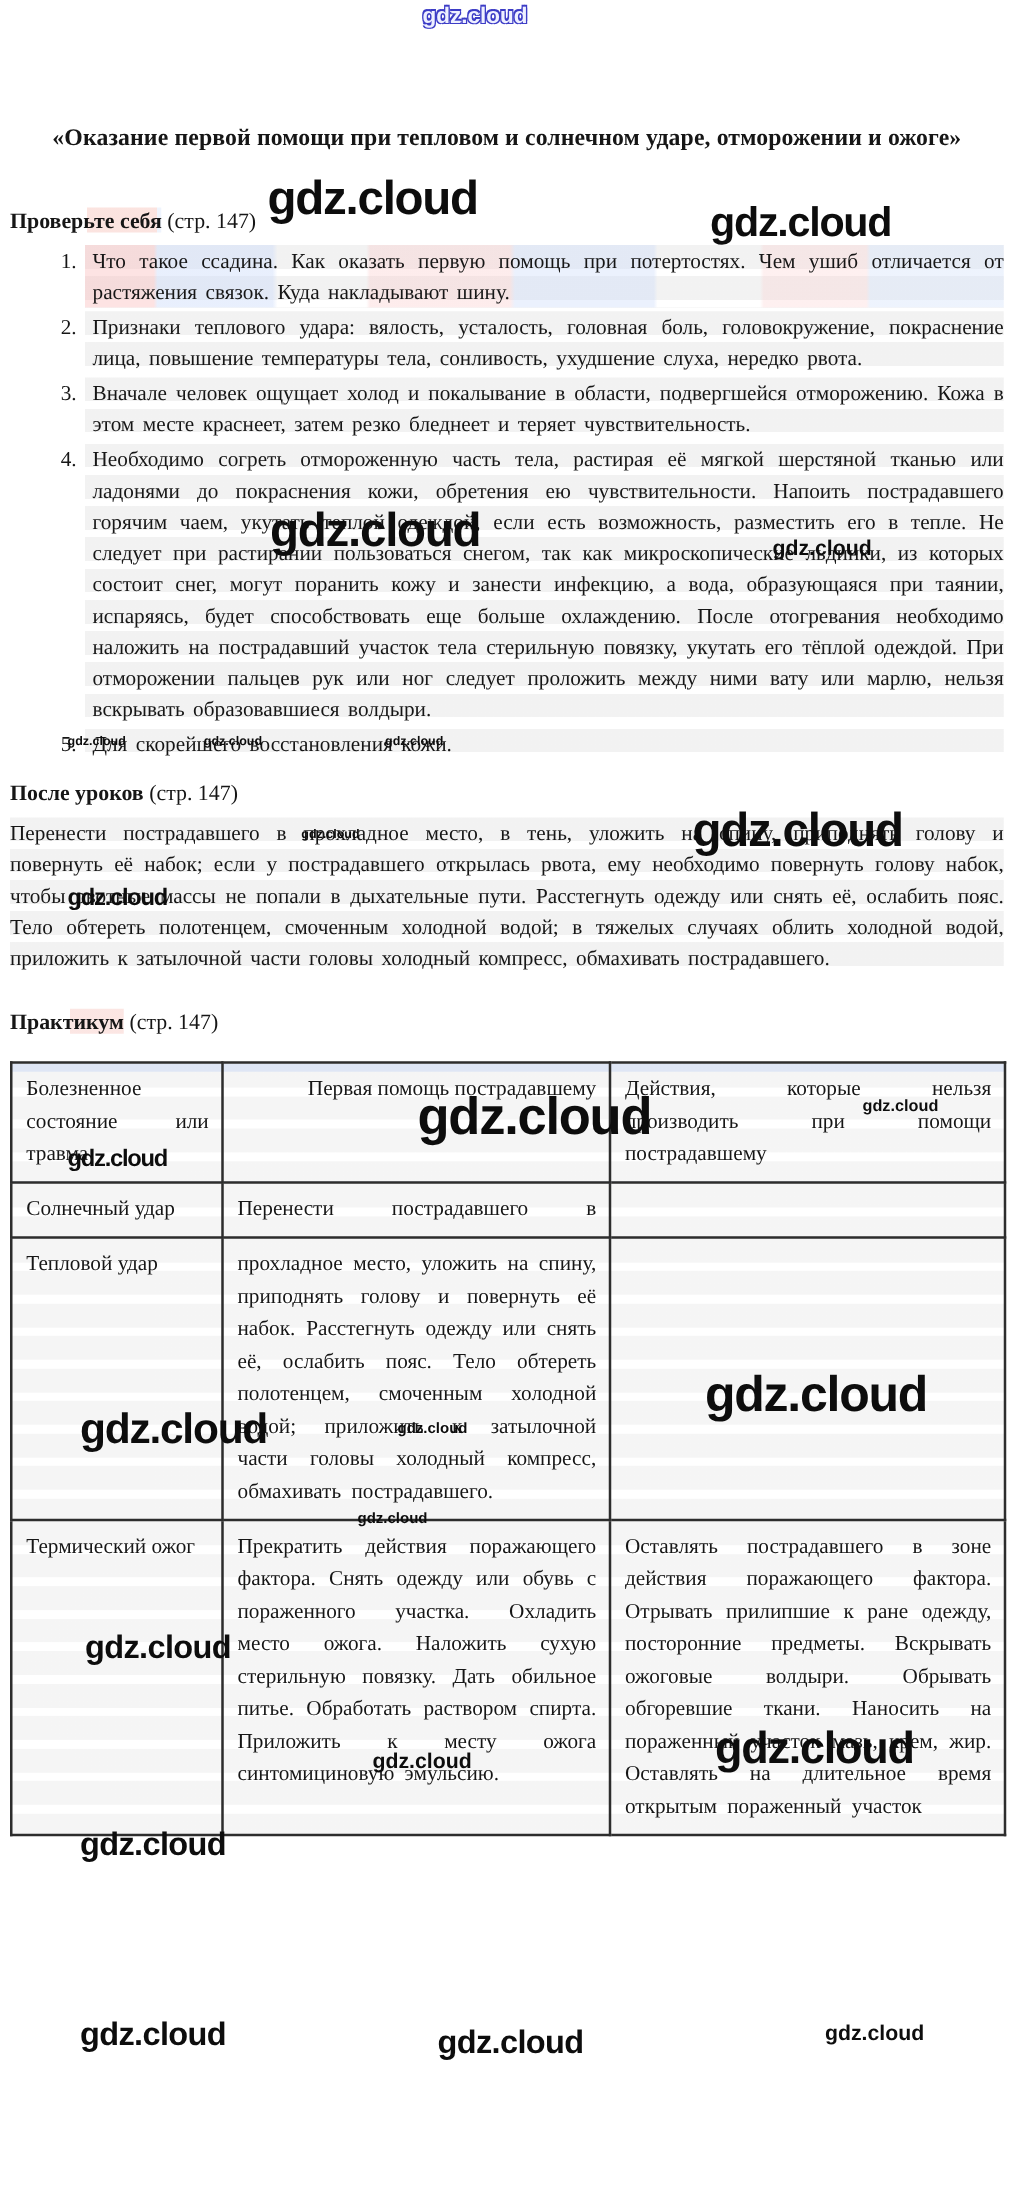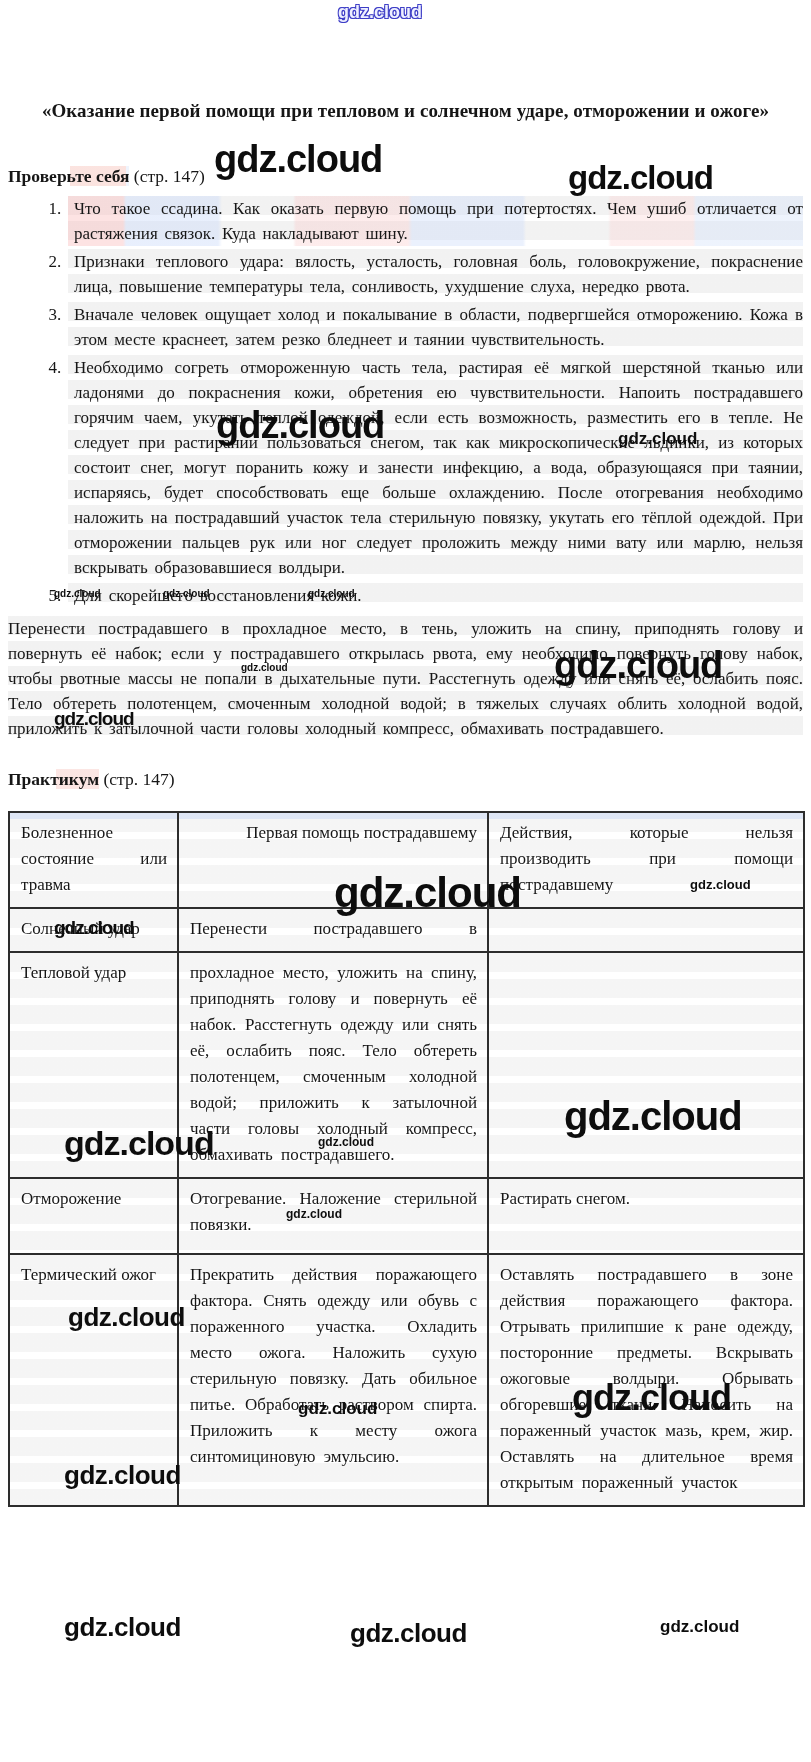--- a/index.html
+++ b/index.html
@@ -103,25 +103,26 @@
   <span class="wm w26" style="left:350px; top:1620px;">gdz.cloud</span>
   <span class="wm w17 small" style="left:660px; top:1618px;">gdz.cloud</span>
 
   <h1 class="doc-title">«Оказание первой помощи при тепловом и солнечном ударе, отморожении и ожоге»</h1>
 
   <p class="section-heading h-check"><span class="hname">Проверьте себя</span><span> (стр. 147)</span></p>
 
   <ol class="check-list">
     <li class="li-1">Что такое ссадина. Как оказать первую помощь при потертостях. Чем ушиб отличается от растяжения связок. Куда накладывают шину.</li>
     <li class="strips">Признаки теплового удара: вялость, усталость, головная боль, головокружение, покраснение лица, повышение температуры тела, сонливость, ухудшение слуха, нередко рвота.</li>
-    <li class="strips">Вначале человек ощущает холод и покалывание в области, подвергшейся отморожению. Кожа в этом месте краснеет, затем резко бледнеет и таянии чувствительность.</li>
+    <li class="strips">Вначале человек ощущает холод и покалывание в области, подвергшейся отморожению. Кожа в этом месте краснеет, затем резко бледнеет и теряет чувствительность.</li>
     <li class="strips">Необходимо согреть отмороженную часть тела, растирая её мягкой шерстяной тканью или ладонями до покраснения кожи, обретения ею чувствительности. Напоить пострадавшего горячим чаем, укутать теплой одеждой, если есть возможность, разместить его в тепле. Не следует при растирании пользоваться снегом, так как микроскопические льдинки, из которых состоит снег, могут поранить кожу и занести инфекцию, а вода, образующаяся при таянии, испаряясь, будет способствовать еще больше охлаждению. После отогревания необходимо наложить на пострадавший участок тела стерильную повязку, укутать его тёплой одеждой. При отморожении пальцев рук или ног следует проложить между ними вату или марлю, нельзя вскрывать образовавшиеся волдыри.</li>
     <li class="strips">Для скорейшего восстановления кожи.</li>
   </ol>
 
+  <p class="section-heading h-after"><span class="hname">После уроков</span><span> (стр. 147)</span></p>
 
   <p class="body-par strips">Перенести пострадавшего в прохладное место, в тень, уложить на спину, приподнять голову и повернуть её набок; если у пострадавшего открылась рвота, ему необходимо повернуть голову набок, чтобы рвотные массы не попали в дыхательные пути. Расстегнуть одежду или снять её, ослабить пояс. Тело обтереть полотенцем, смоченным холодной водой; в тяжелых случаях облить холодной водой, приложить к затылочной части головы холодный компресс, обмахивать пострадавшего.</p>
 
   <p class="section-heading h-pract"><span class="hname">Практикум</span><span> (стр. 147)</span></p>
 
   <table class="practicum">
     <colgroup>
         <col class="c1">
         <col class="c2">
         <col class="c3">
@@ -135,25 +136,20 @@
     <tr class="row-sun">
       <td>Солнечный удар</td>
       <td class="jlast">Перенести пострадавшего в</td>
       <td class="cell-empty"></td>
     </tr>
     <tr>
       <td>Тепловой удар</td>
       <td class="jst">прохладное место, уложить на спину, приподнять голову и повернуть её набок. Расстегнуть одежду или снять её, ослабить пояс. Тело обтереть полотенцем, смоченным холодной водой; приложить к затылочной части головы холодный компресс, обмахивать пострадавшего.</td>
       <td class="cell-empty"></td>
     </tr>
-    <tr class="row-frost">
-      <td>Отморожение</td>
-      <td class="jst">Отогревание. Наложение стерильной повязки.</td>
-      <td>Растирать снегом.</td>
-    </tr>
     <tr>
       <td>Термический ожог</td>
       <td class="jst cell-burn-help">Прекратить действия поражающего фактора. Снять одежду или обувь с пораженного участка. Охладить место ожога. Наложить сухую стерильную повязку. Дать обильное питье. Обработать раствором спирта. Приложить к месту ожога синтомициновую эмульсию.</td>
       <td class="jst cell-burn-forbidden">Оставлять пострадавшего в зоне действия поражающего фактора. Отрывать прилипшие к ране одежду, посторонние предметы. Вскрывать ожоговые волдыри. Обрывать обгоревшие ткани. Наносить на пораженный участок мазь, крем, жир. Оставлять на длительное время открытым пораженный участок</td>
     </tr>
   </tbody>
     </table>
 
 </div>
 

